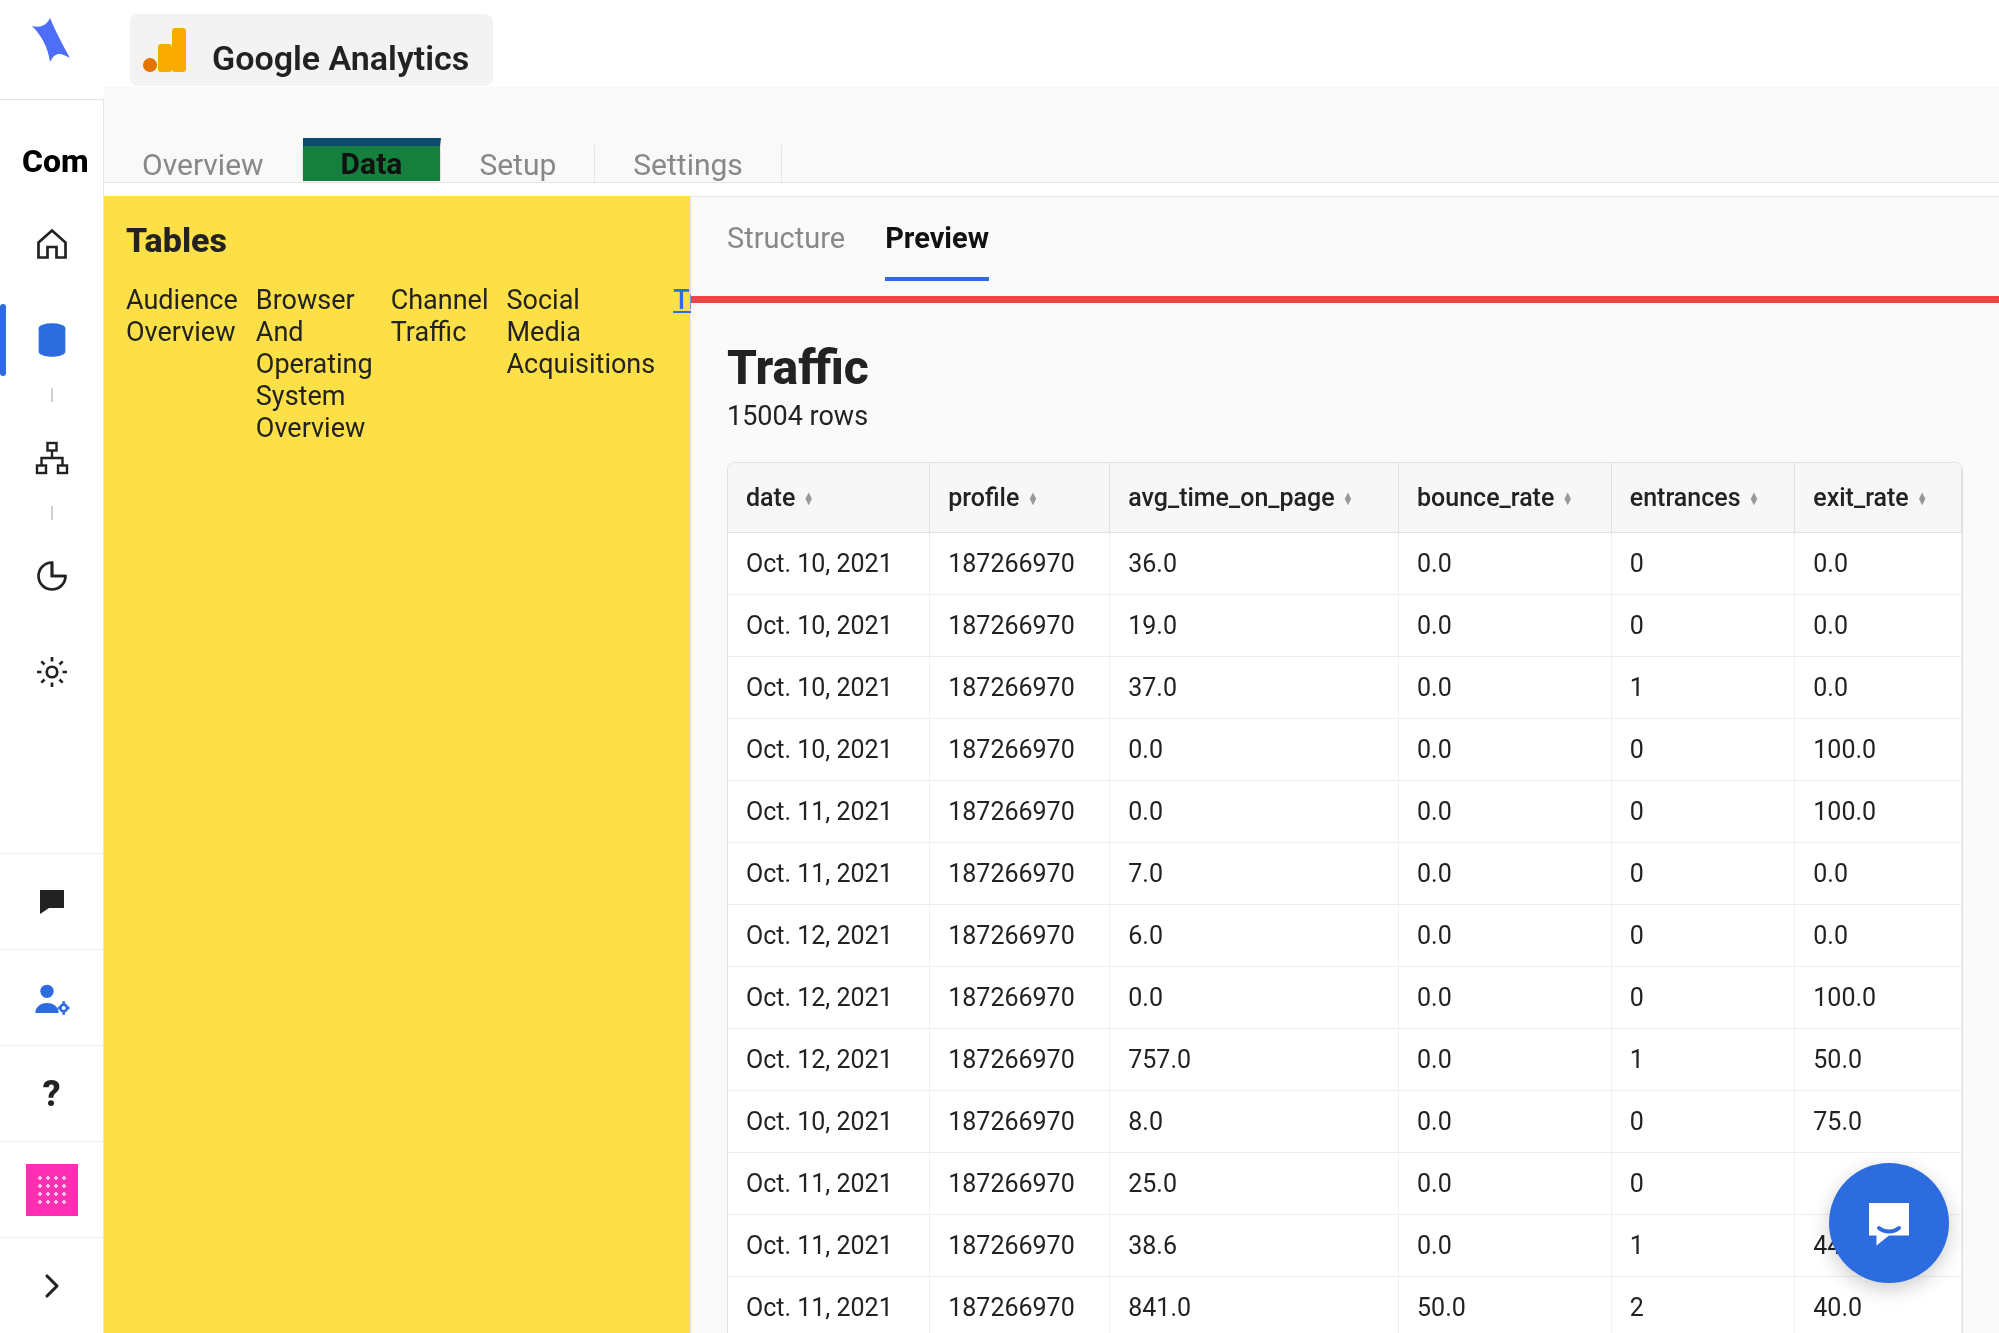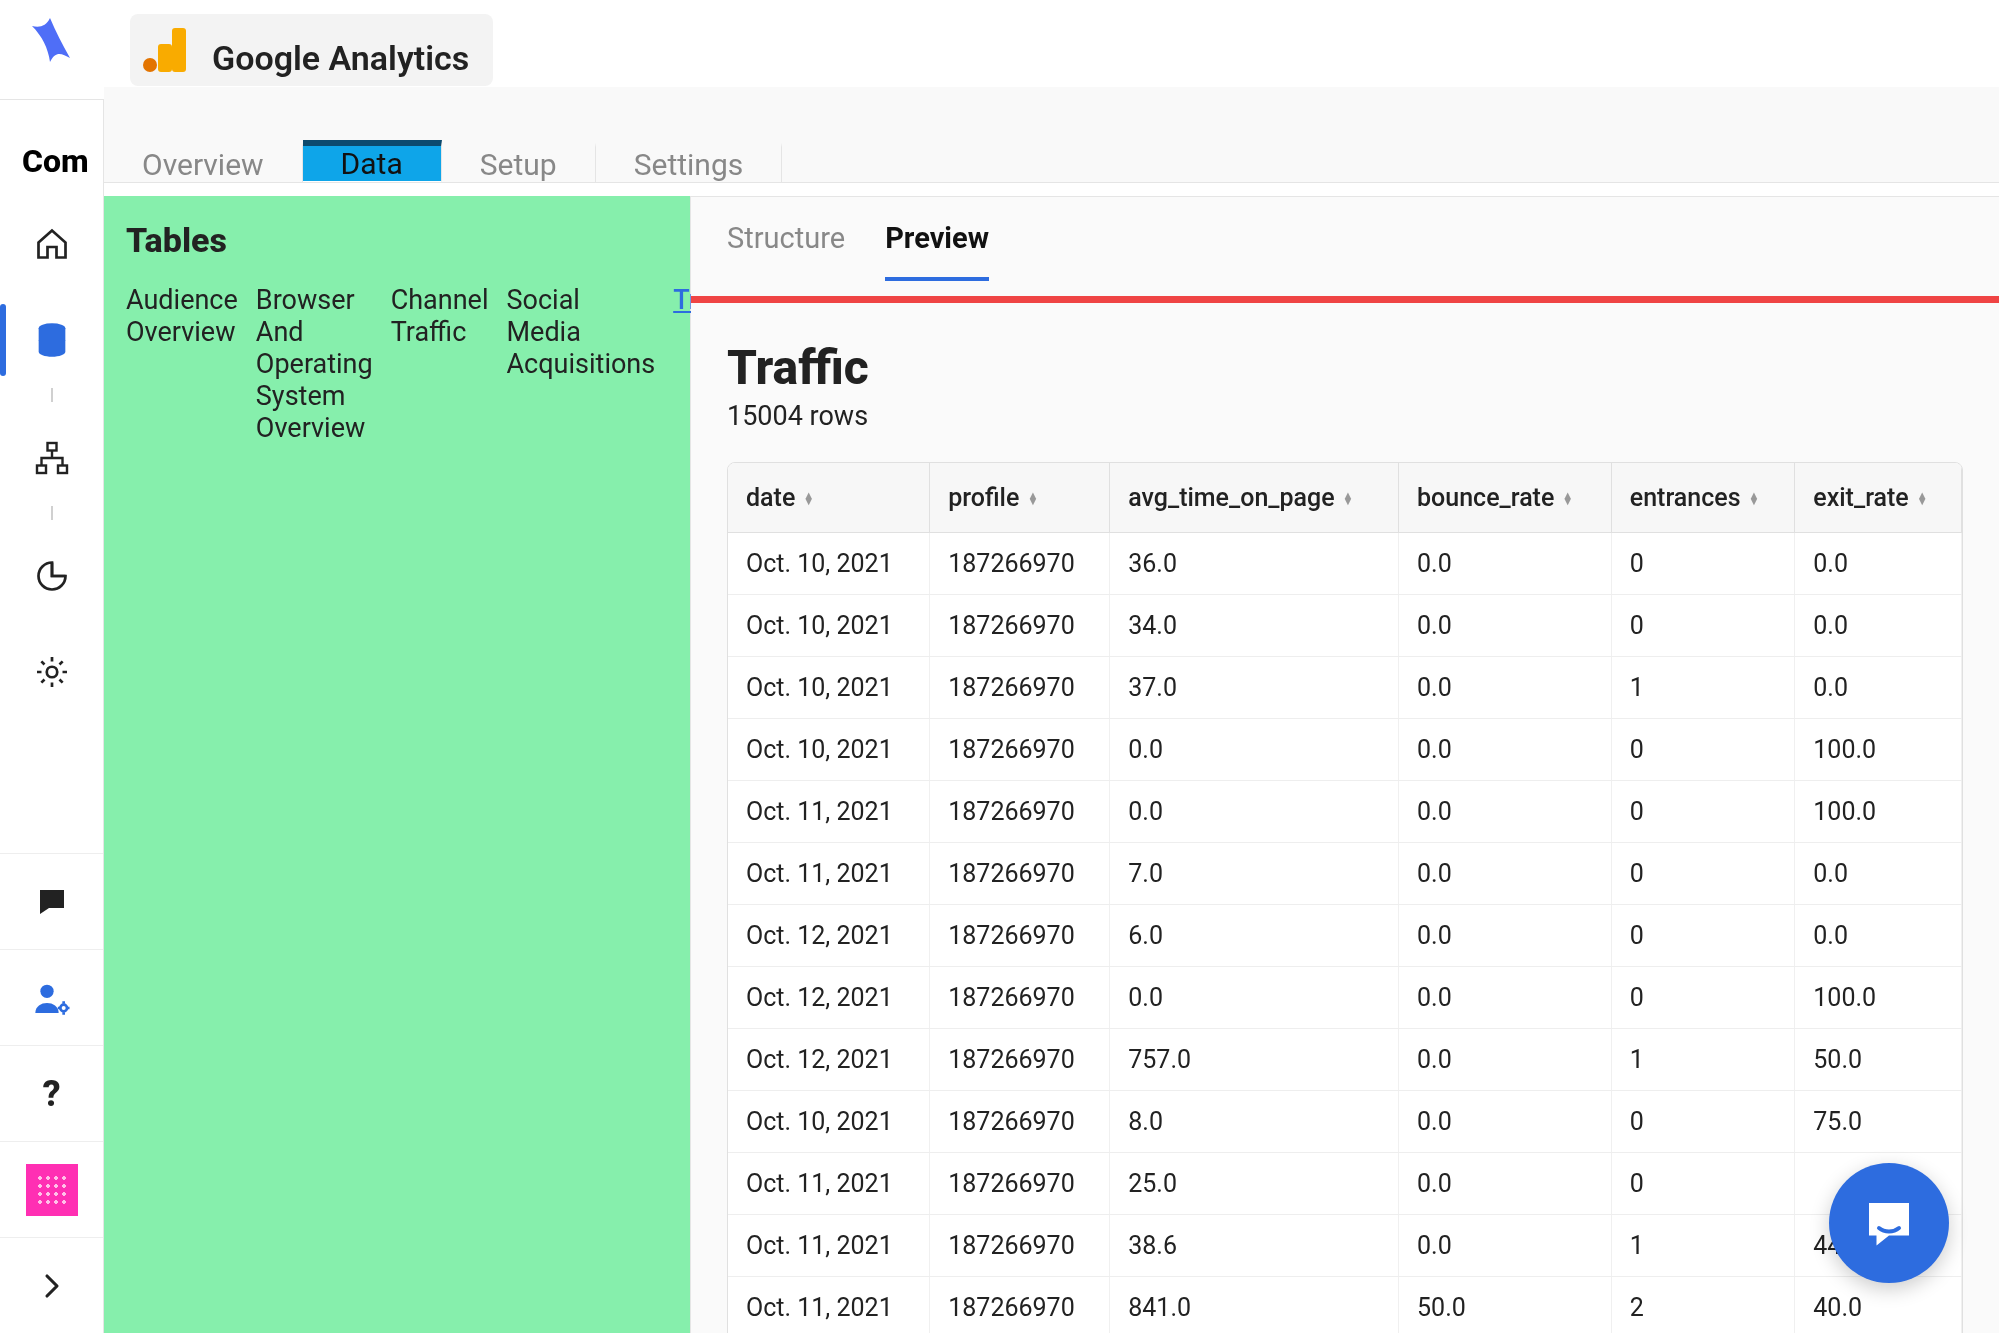--- a/index.html
+++ b/index.html
@@ -4,32 +4,32 @@
 <style>
 * { box-sizing: border-box; margin: 0; padding: 0; }
 body { font-family: -apple-system, BlinkMacSystemFont, "Segoe UI", Roboto, Helvetica, Arial, sans-serif; color:#222; background:#fff; overflow:hidden; width:1999px; height:1333px; position:relative;}
 .topbar { height:100px; border-bottom:1px solid #e5e5e5; display:flex; align-items:center; padding-left:130px; }
 .ga-badge { display:flex; align-items:flex-end; background:#f3f3f3; border-radius:8px; padding:8px 24px 8px 8px; gap:18px;}
 .ga-badge svg { width:56px; height:56px;}
 .ga-badge span { font-size:34px; font-weight:600; color:#222;}
 .logo-atlan { position:absolute; left:22px; top:14px; width:56px; height:56px;}
 .tabbar { position:absolute; top:87px; left:104px; height:96px; display:flex; align-items:flex-end; border-bottom:1px solid #e5e5e5; width:calc(100% - 104px); background:#f9f9f9;}
 .tabbar .tab { padding:0 38px; display:flex; align-items:center; font-size:30px; color:#888; border-right:1px solid #e5e5e5; background:#f9f9f9; cursor:pointer; border-top:4px solid transparent;}
-.tabbar .tab.active { background:#0ea5e9; color:#111; font-weight:400; border-top:6px solid #0c4a6e; border-bottom:1px solid #fff; position:relative; z-index:1;}
+.tabbar .tab.active { background:#15803d; color:#111; font-weight:700; border-top:8px solid #0c4a6e; border-bottom:1px solid #fff; position:relative; z-index:1;}
 .leftrail { position:absolute; left:0; top:100px; bottom:0; width:104px; border-right:1px solid #e5e5e5; display:flex; flex-direction:column; align-items:center; background:#fff; z-index:3;}
 .com-label { position:absolute; left:22px; top:142px; font-size:32px; font-weight:800; color:#000; z-index:4;}
 .rail-item { width:100%; height:96px; display:flex; align-items:center; justify-content:center; position:relative; cursor:pointer;}
 .rail-item.active::before { content:""; position:absolute; left:0; top:12px; bottom:12px; width:6px; background:#2d6cdf; border-radius:3px;}
 .rail-tick { height:22px; width:100%; position:relative;}
 .rail-tick::before { content:""; position:absolute; left:50%; transform:translateX(-50%); width:2px; height:14px; background:#d0d0d0;}
 .rail-spacer { flex:1; }
 .rail-bottom .rail-item { border-top:1px solid #eee;}
 .pink-sq { width:52px; height:52px; background:#ff2fb3; position:relative;}
 .pink-sq::before { content:""; position:absolute; inset:10px; background:radial-gradient(circle, #fff 2px, transparent 2px); background-size:8px 8px; opacity:.7;}
-.sidepanel { position:absolute; left:104px; top:196px; width:587px; bottom:0; border-right:1px solid #e5e5e5; padding:24px 22px; background:#86efac;}
+.sidepanel { position:absolute; left:104px; top:196px; width:587px; bottom:0; border-right:1px solid #e5e5e5; padding:24px 22px; background:#fde047;}
 .sidepanel h2 { font-size:34px; font-weight:800; margin-bottom:24px;}
 .table-list { display:flex; flex-direction:row; gap:18px;}
 .table-list a { font-size:27px; color:#222; text-decoration:none; cursor:pointer;}
 .table-list a.active { color:#2d6cdf; text-decoration:underline; font-weight:500;}
 .main { position:absolute; left:691px; top:196px; right:0; bottom:0; background:#fafafa; border-top:1px solid #e5e5e5;}
 .subtabs { display:flex; gap:40px; padding:24px 36px 15px 36px; border-bottom:7px solid #ef4444;}
 .subtabs .stab { font-size:29px; color:#888; padding-bottom:22px; cursor:pointer;}
 .subtabs .stab.active { color:#111; font-weight:700; border-bottom:4px solid #2d6cdf;}
 .content { padding:36px;}
 .content h1 { font-size:48px; font-weight:800;}
@@ -193,21 +193,21 @@
               <td>Oct. 10, 2021</td>
               <td>187266970</td>
               <td>36.0</td>
               <td>0.0</td>
               <td>0</td>
               <td>0.0</td>
             </tr>
             <tr>
               <td>Oct. 10, 2021</td>
               <td>187266970</td>
-              <td>34.0</td>
+              <td>19.0</td>
               <td>0.0</td>
               <td>0</td>
               <td>0.0</td>
             </tr>
             <tr>
               <td>Oct. 10, 2021</td>
               <td>187266970</td>
               <td>37.0</td>
               <td>0.0</td>
               <td>1</td>

